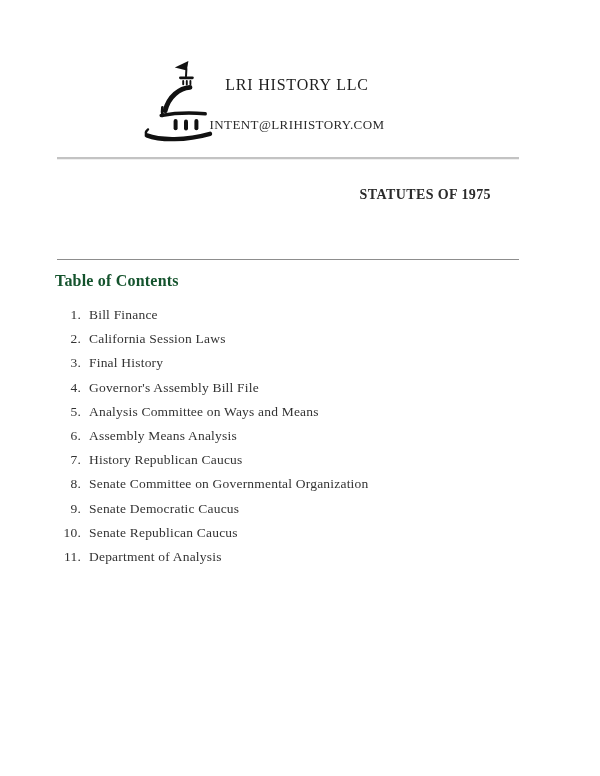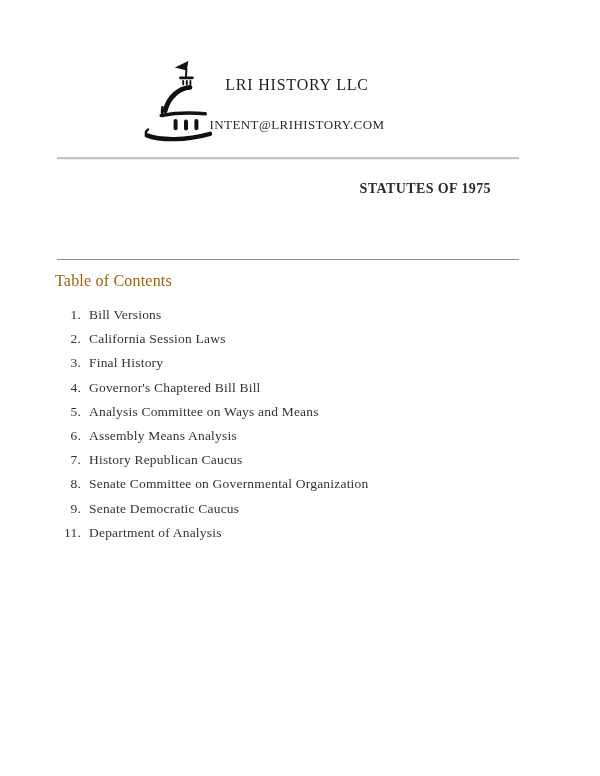--- a/index.html
+++ b/index.html
@@ -63,42 +63,42 @@
     top: 259px;
     width: 462px;
     height: 1px;
     background: #8d8d8d;
   }
 
   
   .reference {
     position: absolute;
     left: 57px;
-    top: 178px;
+    top: 184px;
     width: 434px;
     text-align: right;
   }
   .reference-line {
     font-weight: bold;
     font-size: 14px;
     line-height: 22px;
     letter-spacing: 0.4px;
     color: #2b2b2b;
     white-space: pre;
   }
 
   
   .toc-heading {
     position: absolute;
     left: 55px;
     top: 272px;
-    font-weight: normal;
+    font-weight: bold;
     font-size: 16px;
     letter-spacing: 0.2px;
-    color: #a16207;
+    color: #14532d;
   }
   .toc-list {
     position: absolute;
     left: 55px;
     top: 303px;
     width: 460px;
   }
   .toc-row {
     display: grid;
     grid-template-columns: 26px 1fr;
@@ -156,33 +156,33 @@
     <div class="reference-line">STATUTES OF 1975</div>
   </div>
 
   <div class="rule-2"></div>
 
   <div class="toc-heading">Table of Contents</div>
 
   <div class="toc-list">
     <div class="toc-row">
       <span class="toc-num">1.</span>
-      <span class="toc-label">Bill Versions</span>
+      <span class="toc-label">Bill Finance</span>
     </div>
     <div class="toc-row">
       <span class="toc-num">2.</span>
       <span class="toc-label">California Session Laws</span>
     </div>
     <div class="toc-row">
       <span class="toc-num">3.</span>
       <span class="toc-label">Final History</span>
     </div>
     <div class="toc-row">
       <span class="toc-num">4.</span>
-      <span class="toc-label">Governor's Chaptered Bill Bill</span>
+      <span class="toc-label">Governor's Assembly Bill File</span>
     </div>
     <div class="toc-row">
       <span class="toc-num">5.</span>
       <span class="toc-label">Analysis Committee on Ways and Means</span>
     </div>
     <div class="toc-row">
       <span class="toc-num">6.</span>
       <span class="toc-label">Assembly Means Analysis</span>
     </div>
     <div class="toc-row">
@@ -191,18 +191,22 @@
     </div>
     <div class="toc-row">
       <span class="toc-num">8.</span>
       <span class="toc-label">Senate Committee on Governmental Organization</span>
     </div>
     <div class="toc-row">
       <span class="toc-num">9.</span>
       <span class="toc-label">Senate Democratic Caucus</span>
     </div>
     <div class="toc-row">
+      <span class="toc-num">10.</span>
+      <span class="toc-label">Senate Republican Caucus</span>
+    </div>
+    <div class="toc-row">
       <span class="toc-num">11.</span>
       <span class="toc-label">Department of Analysis</span>
     </div>
   </div>
 
 </div>
 
 </body></html>

